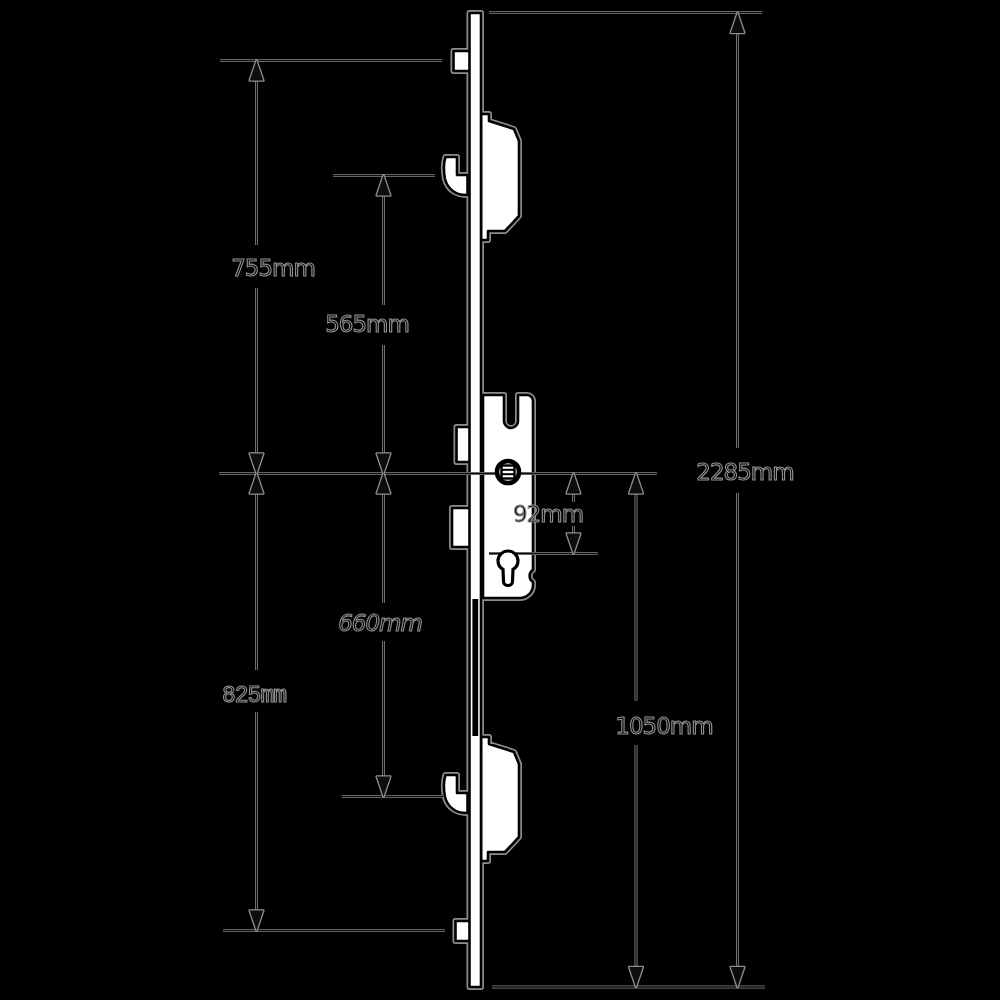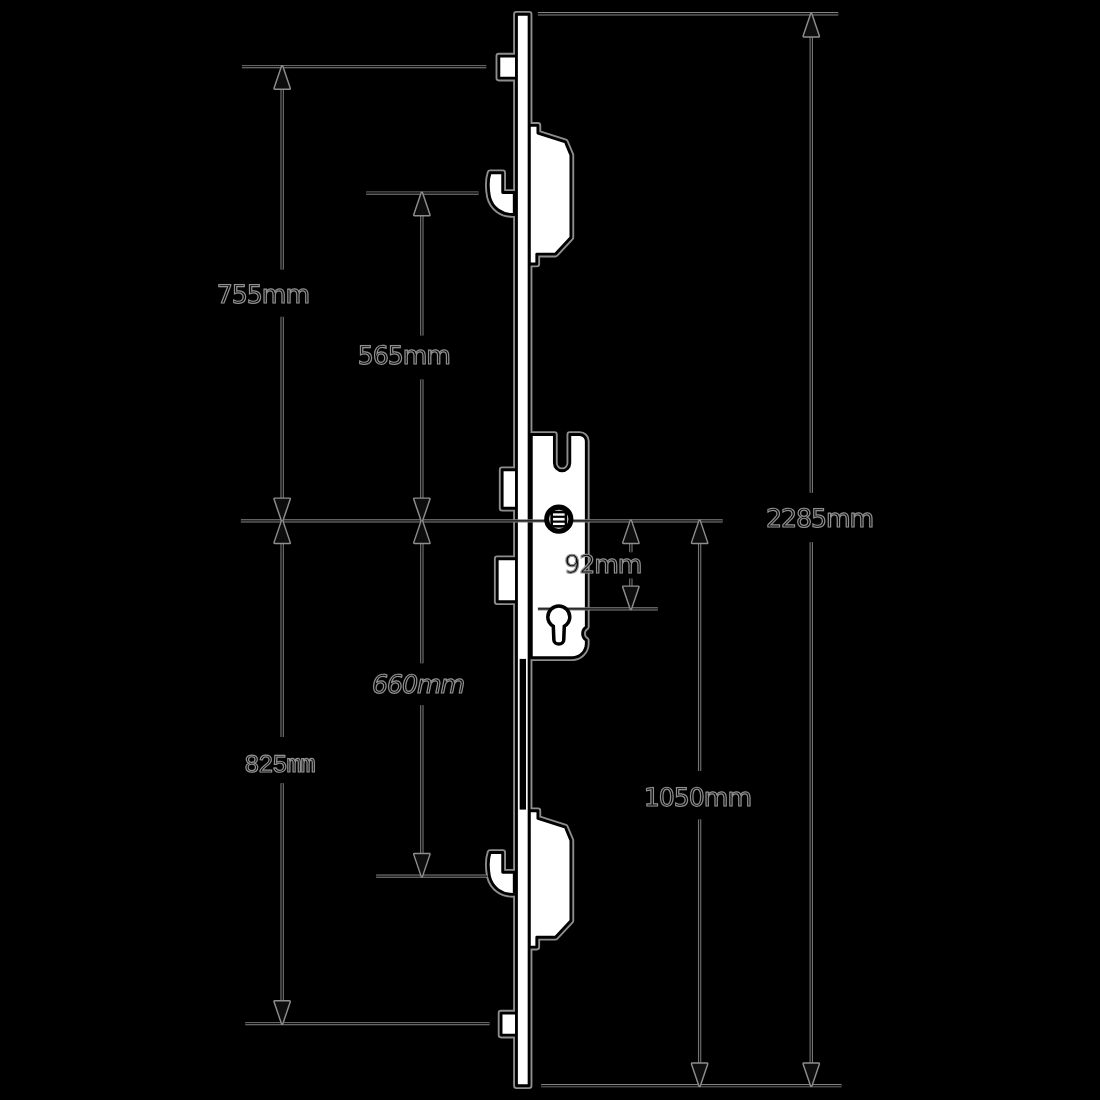--- a/index.html
+++ b/index.html
@@ -18,27 +18,27 @@
   .core-arr{fill:#0d0d0d;stroke:none;}
   .detail-white{fill:#ffffff;stroke:#000000;}
   .detail-black{fill:#000000;stroke:none;}
 
   .dim-label{
     position:absolute;transform:translate(-50%,-50%);
     font-size:23px;font-weight:500;letter-spacing:-1px;white-space:nowrap;
     color:#000;-webkit-text-stroke:1.1px #8f8f8f;
     text-shadow:0 0 1px rgba(255,255,255,0.35);
   }
-  #lbl-755 {left:239px;top:268px;text-align:center;}
+  #lbl-755 {left:273px;top:268px;text-align:center;}
   #lbl-565 {left:367px;top:324px;}
   #lbl-2285{left:745px;top:472px;}
   #lbl-92  {left:548px;top:514px;}
   #lbl-660 {left:380px;top:623px;font-style:italic;}
   #lbl-825 {left:254px;top:696px;font-family:Liberation Mono, monospace;}
-  #lbl-1050{left:634px;top:726px;}
+  #lbl-1050{left:664px;top:726px;}
 </style>
 </head>
 <body>
 
 <div id="stage">
 
   <svg id="drawing" width="1000" height="1000" viewBox="0 0 1000 1000">
     <defs>
 
       <g id="lockShapes">

